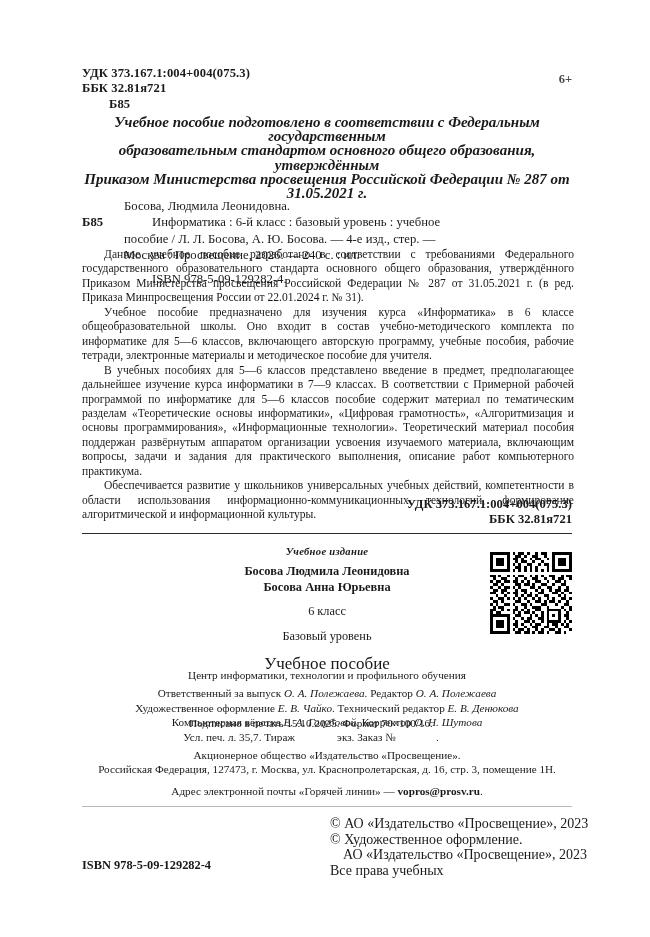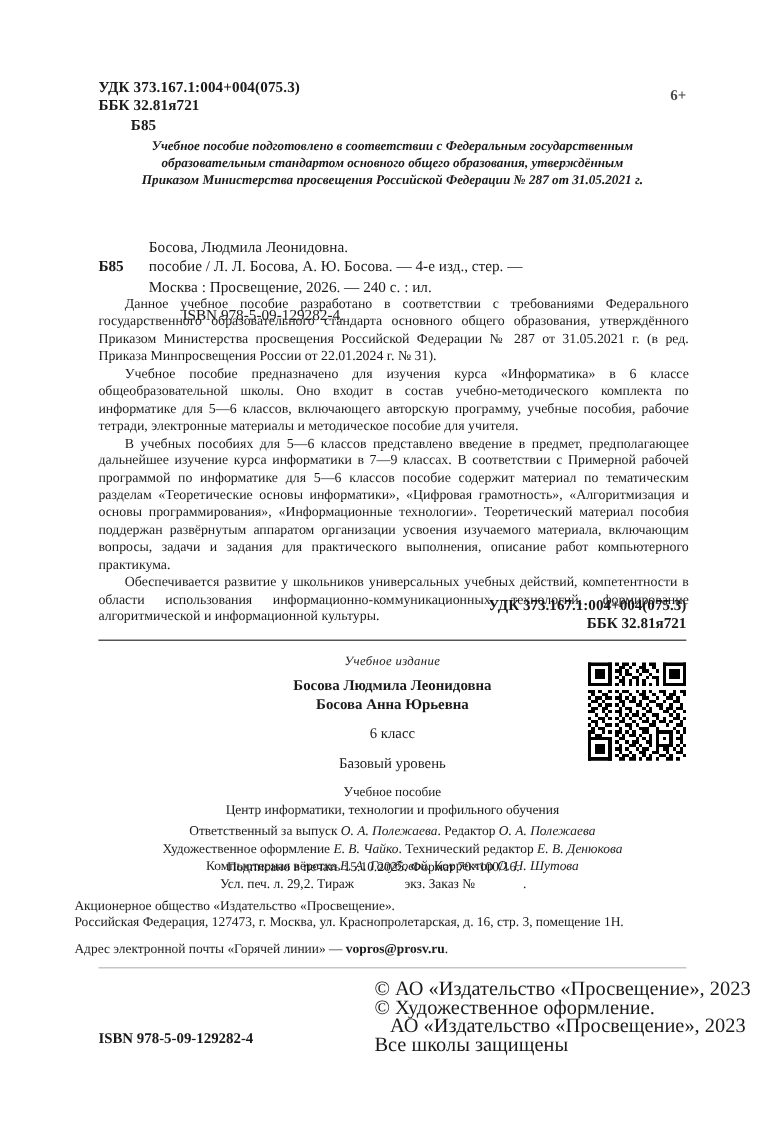--- a/index.html
+++ b/index.html
@@ -45,21 +45,21 @@
   }
 
   
   .fgos-note {
     position: absolute;
     left: 82px;
     top: 115px;
     width: 490px;
     font-style: italic;
     font-weight: bold;
-    font-size: 11px;
+    font-size: 15px;
     line-height: 14.2px;
     text-align: center;
   }
 
   
   .bib {
     position: absolute;
     left: 82px;
     top: 174px;
     width: 492px;
@@ -139,20 +139,21 @@
     left: 82px;
     top: 543px;
     width: 490px;
     text-align: center;
   }
   .col-kind {
     font-style: italic;
     font-size: 10.6px;
     letter-spacing: 0.3px;
     margin-top: 3px;
+    font-weight: bold;
   }
   .col-authors {
     font-weight: bold;
     font-size: 12.4px;
     line-height: 16px;
     margin-top: 6px;
   }
   .col-title {
     font-weight: bold;
     font-size: 14.2px;
@@ -161,21 +162,21 @@
   }
   .col-grade {
     font-size: 12.3px;
     margin-top: 9px;
   }
   .col-level {
     font-size: 12.3px;
     margin-top: 10px;
   }
   .col-kindbook {
-    font-size: 11px;
+    font-size: 17px;
     margin-top: 10px;
   }
 
   
   .qr-wrap {
     position: absolute;
     left: 490px;
     top: 552px;
     width: 82px;
     height: 82px;
@@ -206,41 +207,42 @@
     line-height: 14.3px;
   }
   .print-info .gap-run { display: inline-block; width: 42px; }
   .print-info .gap-order { display: inline-block; width: 40px; }
 
   .publisher {
     position: absolute;
     left: 62px;
     top: 748px;
     width: 530px;
+    text-align: center;
     font-size: 11.2px;
     line-height: 14.4px;
   }
   .publisher .email { font-weight: bold; }
   .publisher .row-hotline { margin-top: 7px; }
 
   
   .isbn-bottom {
     position: absolute;
     left: 82px;
     top: 818px;
     font-weight: bold;
     font-size: 12.4px;
     margin-top: 40px;
   }
   .copyrights {
     position: absolute;
-    left: 312px;
+    left: 330px;
     top: 816px;
     width: 244px;
-    font-size: 17px;
+    font-size: 14px;
     line-height: 15.6px;
   }
   .copyrights .ln { white-space: nowrap; }
   .copyrights .sub { padding-left: 13px; }
 </style>
 </head>
 <body>
 
 <div class="page">
 
@@ -255,20 +257,21 @@
   <div class="fgos-note">
     <div>Учебное пособие подготовлено в соответствии с Федеральным государственным</div>
     <div>образовательным стандартом основного общего образования, утверждённым</div>
     <div>Приказом Министерства просвещения Российской Федерации № 287 от 31.05.2021 г.</div>
   </div>
 
   <div class="bib">
     <div class="bib-author">Босова, Людмила Леонидовна.</div>
     <div class="bib-body">
       <span class="bib-code">Б85</span>
+      <div class="bib-line1">Информатика : 6-й класс : базовый уровень : учебное</div>
       <div>пособие / Л. Л. Босова, А. Ю. Босова. — 4-е изд., стер. —</div>
       <div>Москва : Просвещение, 2026. — 240 с. : ил.</div>
     </div>
     <div class="bib-isbn">ISBN 978-5-09-129282-4.</div>
   </div>
 
   <div class="annotation">
     <p>Данное учебное пособие разработано в соответствии с требованиями Федерального государственного образовательного стандарта основного общего образования, утверждённого Приказом Министерства просвещения Российской Федерации № 287 от 31.05.2021 г. (в ред. Приказа Минпросвещения России от 22.01.2024 г. № 31).</p>
     <p>Учебное пособие предназначено для изучения курса «Информатика» в 6 классе общеобразовательной школы. Оно входит в состав учебно-методического комплекта по информатике для 5—6 классов, включающего авторскую программу, учебные пособия, рабочие тетради, электронные материалы и методическое пособие для учителя.</p>
     <p>В учебных пособиях для 5—6 классов представлено введение в предмет, предполагающее дальнейшее изучение курса информатики в 7—9 классах. В соответствии с Примерной рабочей программой по информатике для 5—6 классов пособие содержит материал по тематическим разделам «Теоретические основы информатики», «Цифровая грамотность», «Алгоритмизация и основы программирования», «Информационные технологии». Теоретический материал пособия поддержан развёрнутым аппаратом организации усвоения изучаемого материала, включающим вопросы, задачи и задания для практического выполнения, описание работ компьютерного практикума.</p>
@@ -547,32 +550,32 @@
 
   <div class="credits">
     <div class="center-dept">Центр информатики, технологии и профильного обучения</div>
     <div class="blk"><span>Ответственный за выпуск </span><i>О. А. Полежаева</i><span>. Редактор </span><i>О. А. Полежаева</i></div>
     <div class="blk"><span>Художественное оформление </span><i>Е. В. Чайко</i><span>. Технический редактор </span><i>Е. В. Денюкова</i></div>
     <div class="blk"><span>Компьютерная вёрстка </span><i>Е. А. Голубовой</i><span>. Корректор </span><i>О. Н. Шутова</i></div>
   </div>
 
   <div class="print-info">
     <div>Подписано в печать 15.10.2025. Формат 70×100/16.</div>
-    <div><span>Усл. печ. л. 29,2. Тираж</span><span class="gap-run"></span><span>экз. Заказ №</span><span class="gap-order"></span><span>.</span></div>
+    <div><span>Усл. печ. л. 35,7. Тираж</span><span class="gap-run"></span><span>экз. Заказ №</span><span class="gap-order"></span><span>.</span></div>
   </div>
 
   <div class="publisher">
     <div>Акционерное общество «Издательство «Просвещение».</div>
     <div>Российская Федерация, 127473, г. Москва, ул. Краснопролетарская, д. 16, стр. 3, помещение 1Н.</div>
     <div class="row-hotline"><span>Адрес электронной почты «Горячей линии» — </span><span class="email">vopros@prosv.ru</span><span>.</span></div>
   </div>
 
   <div class="rule-bottom"></div>
 
   <div class="isbn-bottom">ISBN 978-5-09-129282-4</div>
   <div class="copyrights">
     <div class="ln">© АО «Издательство «Просвещение», 2023</div>
     <div class="ln">© Художественное оформление.</div>
     <div class="ln sub">АО «Издательство «Просвещение», 2023</div>
-    <div class="ln">Все школы защищены</div>
+    <div class="ln">Все права учебных</div>
   </div>
 
 </div>
 
 </body></html>

